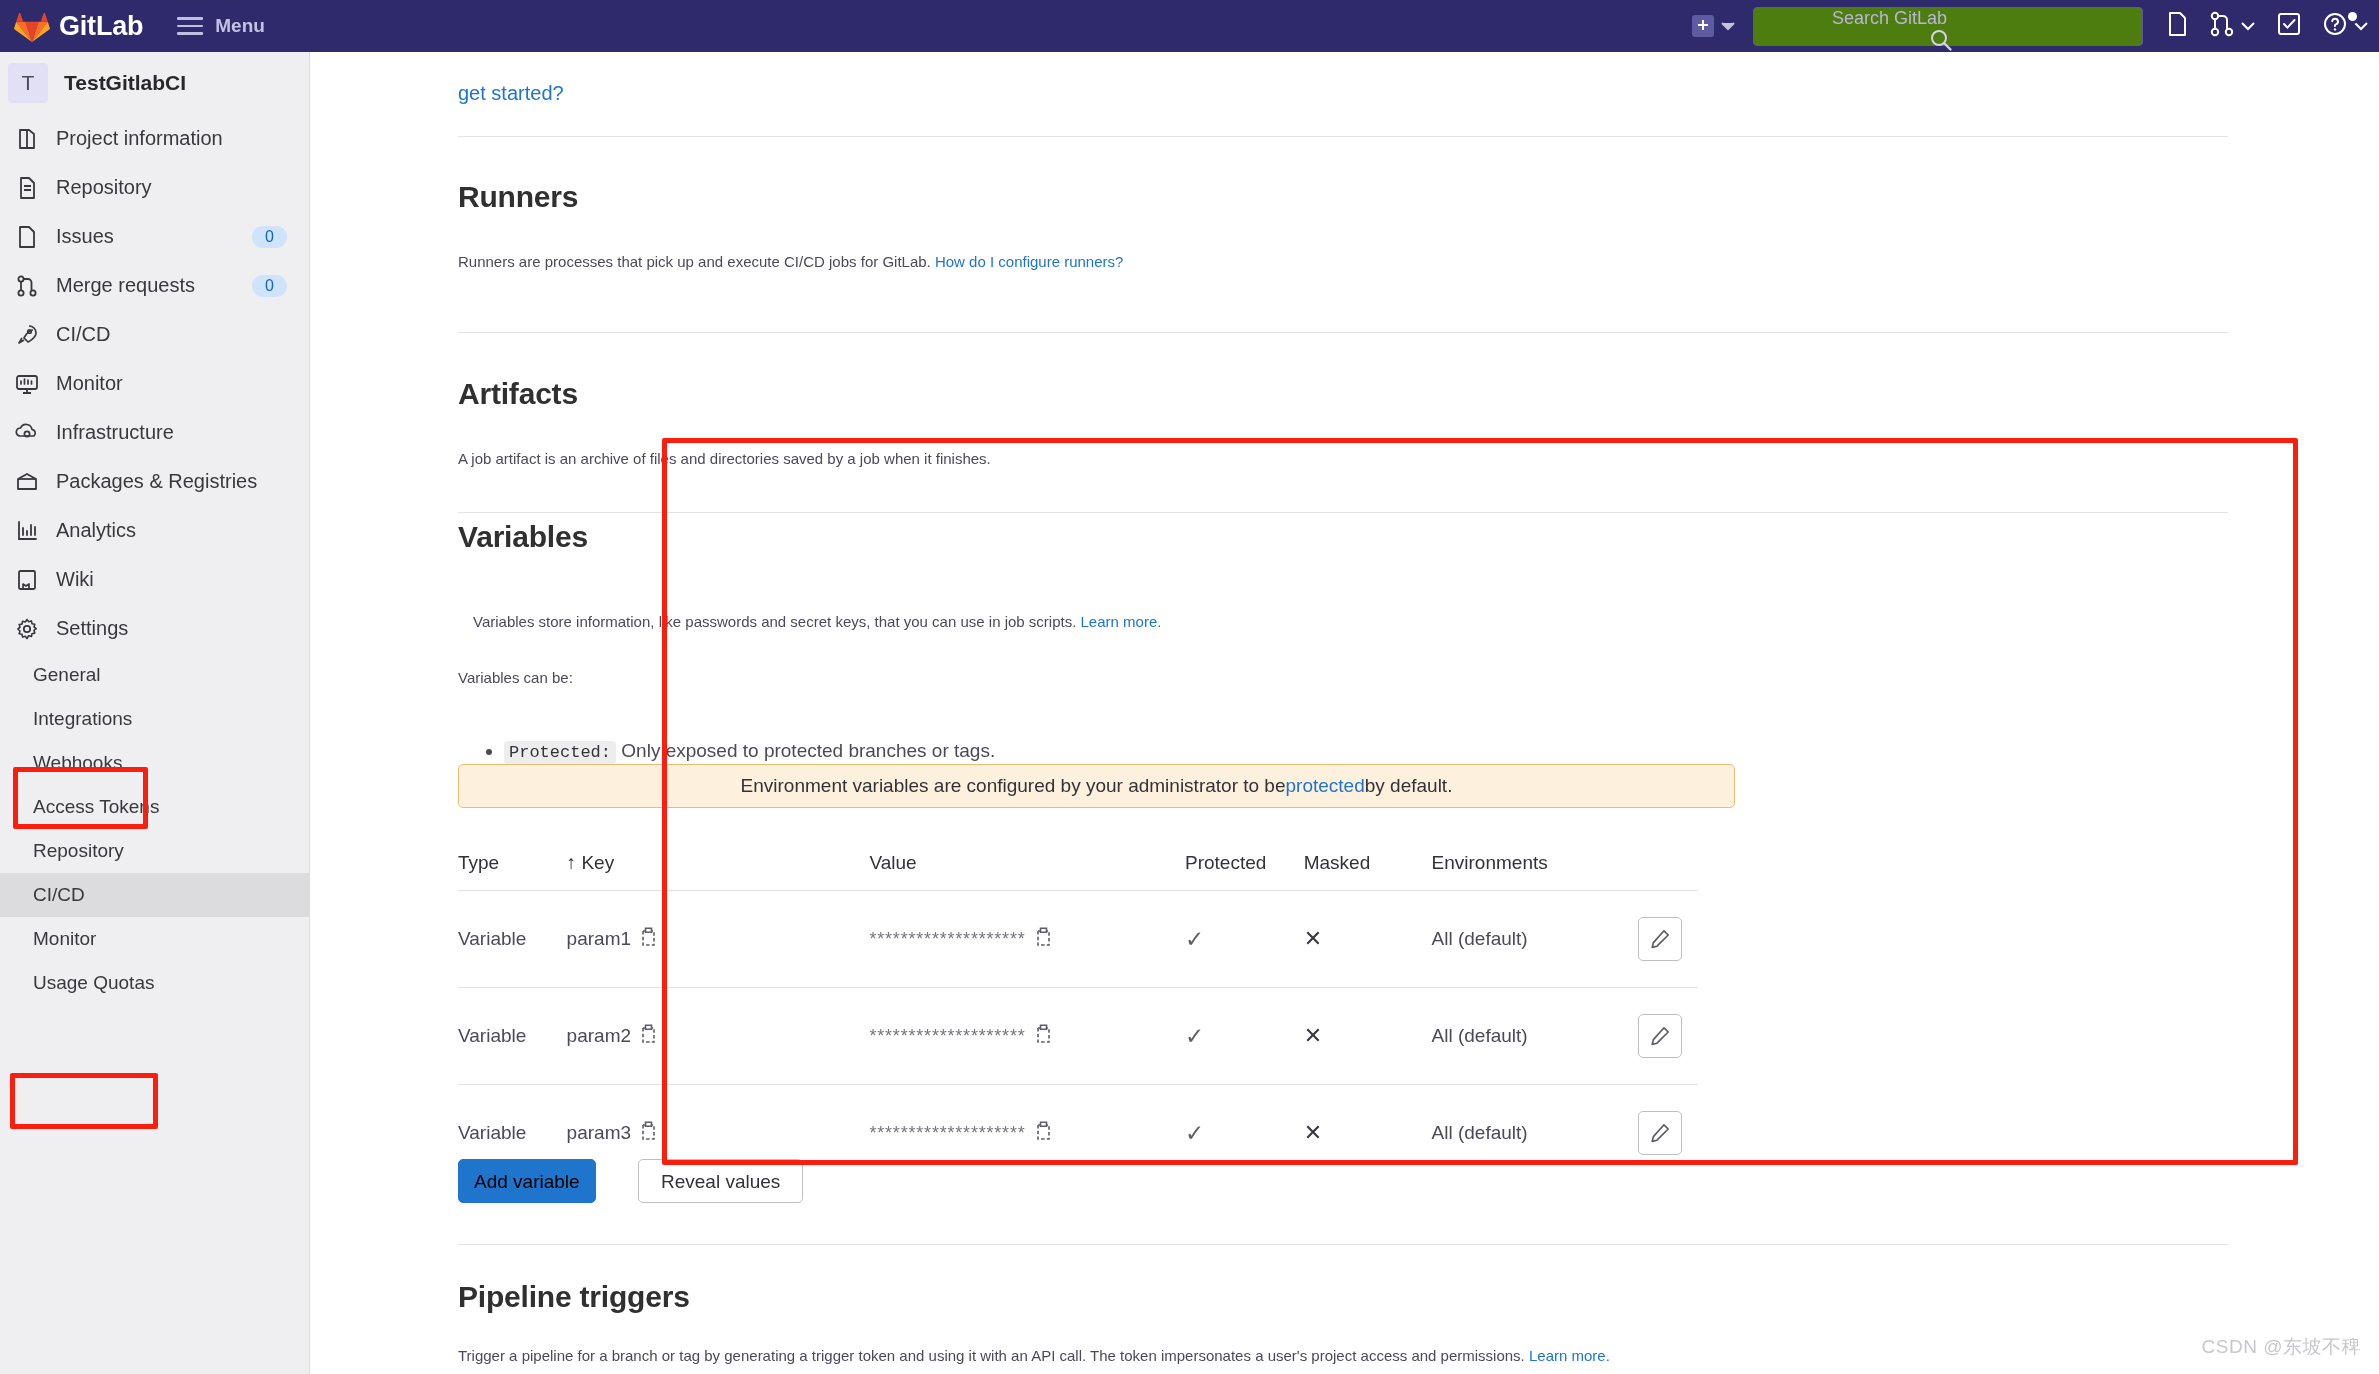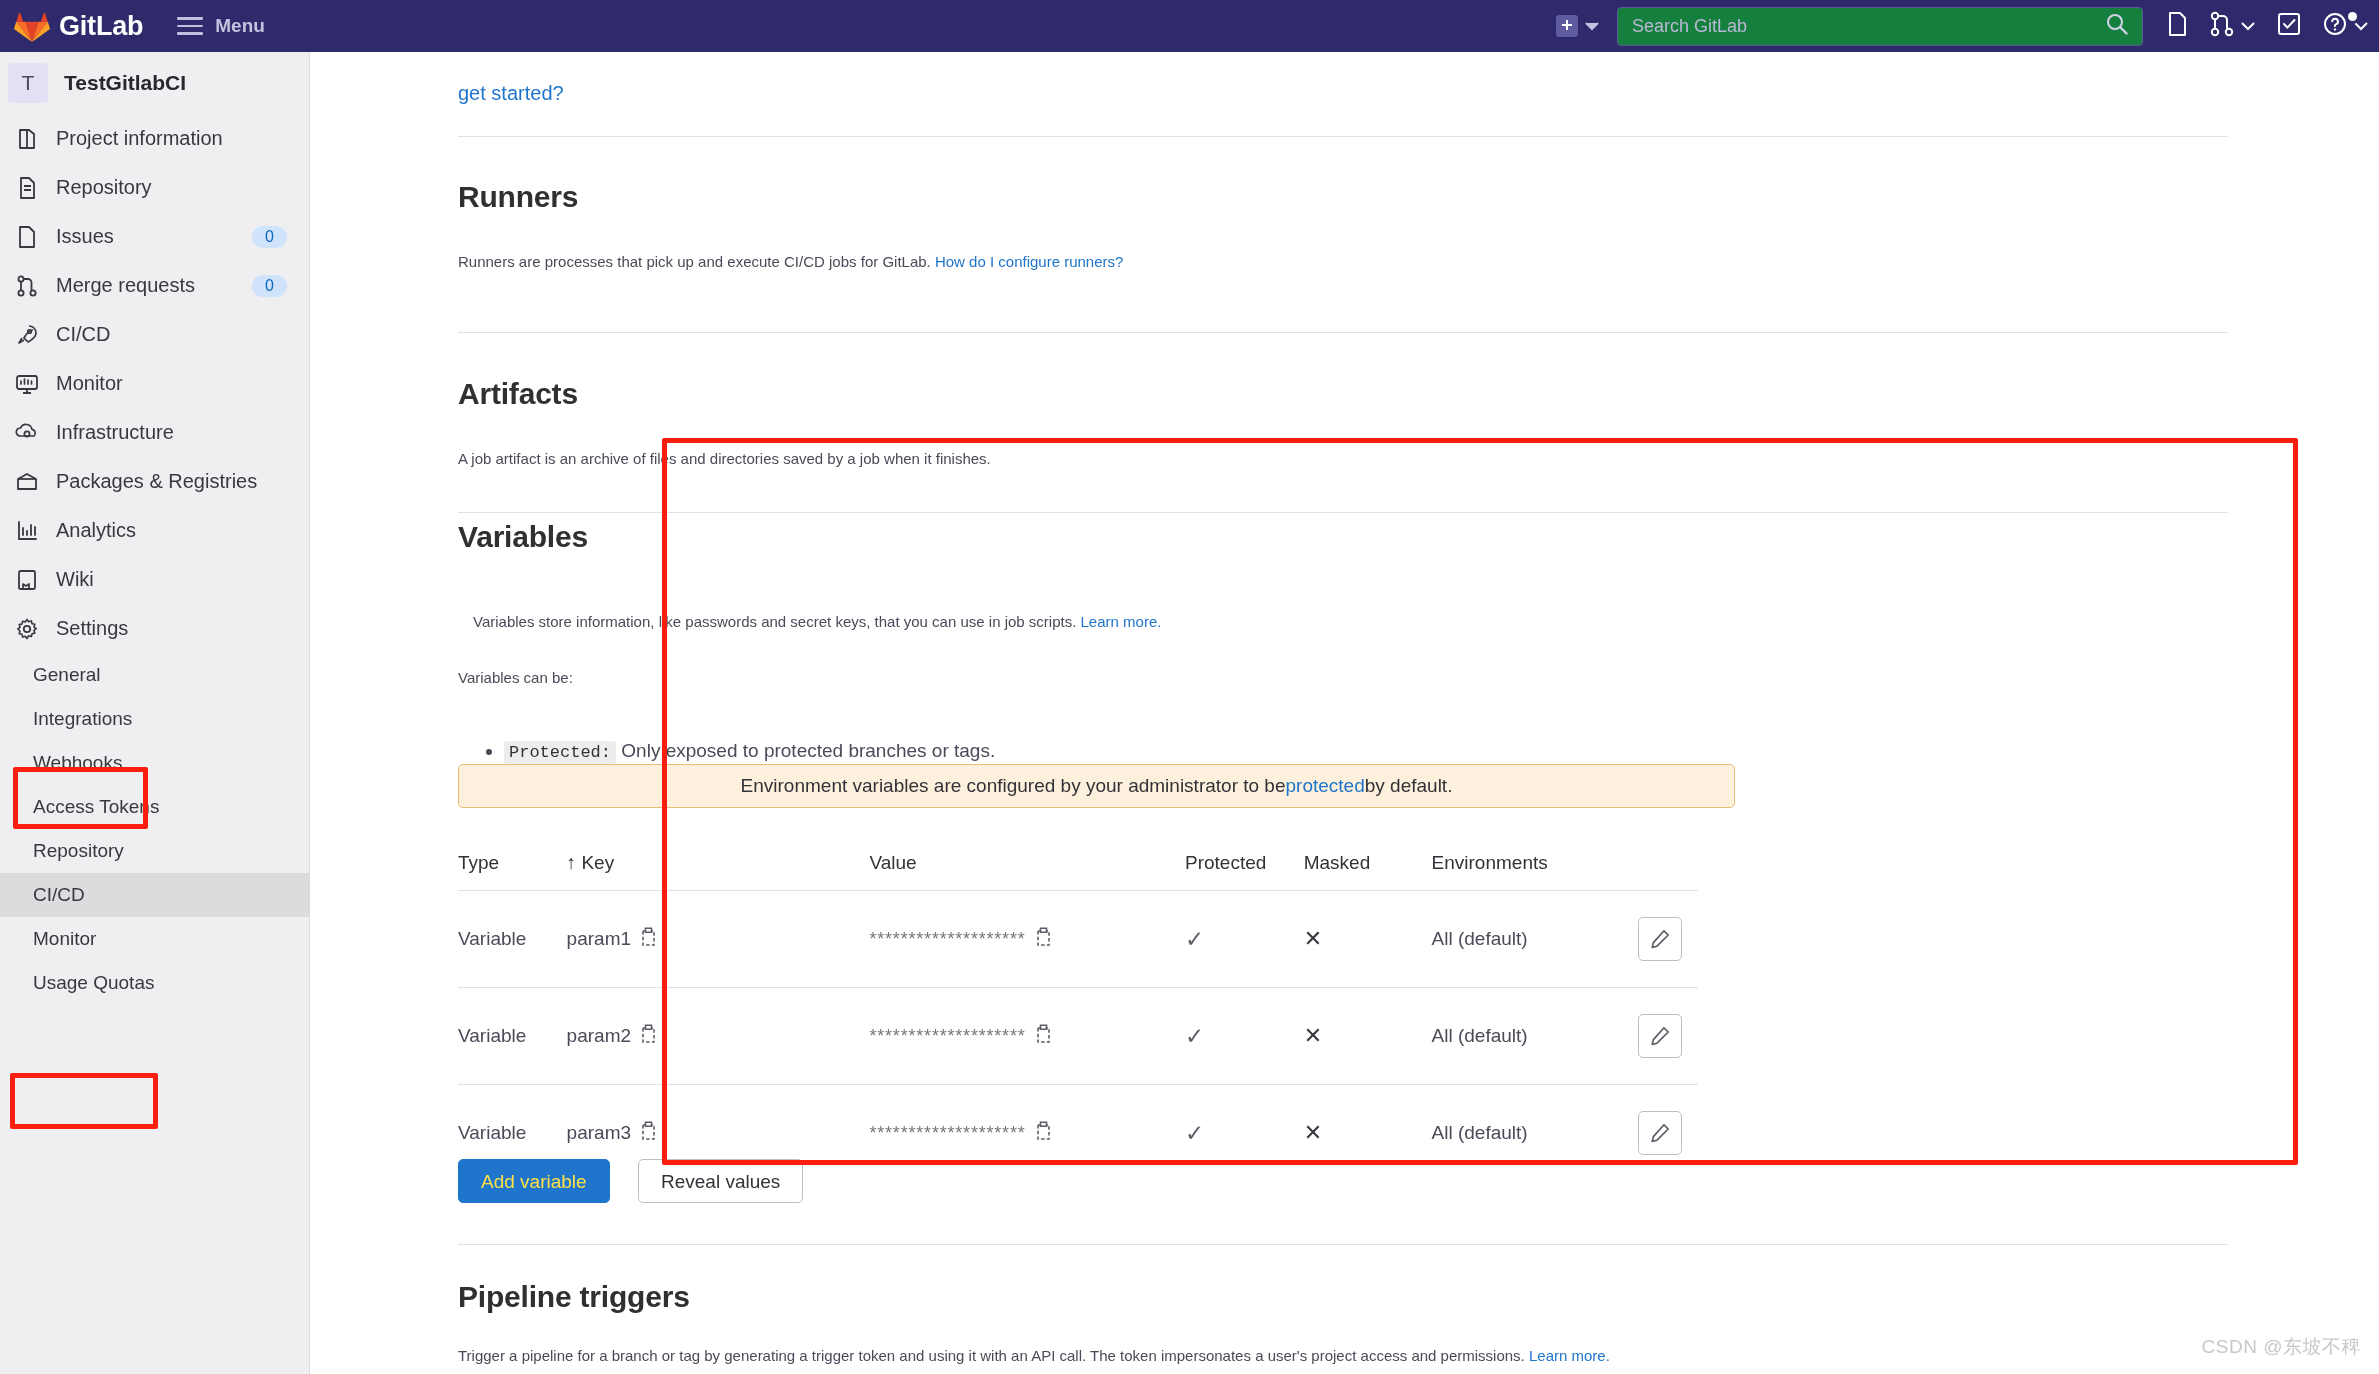--- a/index.html
+++ b/index.html
@@ -36,23 +36,24 @@
     height: 52px; display: flex; align-items: center; justify-content: center;
     padding: 0 11px; cursor: pointer; position: relative;
   }
   .plus-box {
     width: 22px; height: 22px; border-radius: 3px; background: #5f5ba0;
     display: flex; align-items: center; justify-content: center;
   }
   .plus-box svg { display: block; }
   .chev { margin-left: 7px; }
   #search-wrap {
-    width: 526px; height: 39px; background: #15803d; border-radius: 4px;
+    width: 390px; height: 39px; background: #4d7c0f; border-radius: 4px;
     display: flex; align-items: center; margin: 0 12px 0 7px;
     border: 1px solid #5d589c;
+    flex-direction: column;
   }
   #search-input {
     flex: 1; background: transparent; border: 0; outline: none;
     color: #d3d2e8; font-size: 18px; font-family: "Liberation Sans", sans-serif;
     padding: 0 14px;
   }
   #search-input::placeholder { color: #b9b7d6; }
   .search-mag { margin-right: 14px; }
   .help-dot {
     position: absolute; top: 12px; right: 22px;
@@ -114,22 +115,22 @@
   .btn {
     font-family: "Liberation Sans", sans-serif; font-size: 19px;
     border-radius: 5px; cursor: pointer; line-height: 1;
     display: inline-flex; align-items: center; justify-content: center;
   }
   .btn-default {
     background: #fff; border: 1px solid #bfbfc3; color: #333238;
     padding: 0 22px; height: 44px;
   }
   .btn-primary {
-    background: #1f75cb; border: 1px solid #1f75cb; color: #fde047;
-    padding: 0 22px; height: 44px;
+    background: #1f75cb; border: 1px solid #1f75cb; color: #000000;
+    padding: 0 15px; height: 44px;
   }
 
   .code-tag {
     font-family: "Liberation Mono", monospace; font-size: 17px;
     background: #ededed; color: #333238; border-radius: 3px;
     padding: 2px 5px;
   }
   ul.bullets { margin: 0; padding-left: 46px; }
   ul.bullets li { font-size: 19px; color: #4b4a58; line-height: 2.0; }
 

